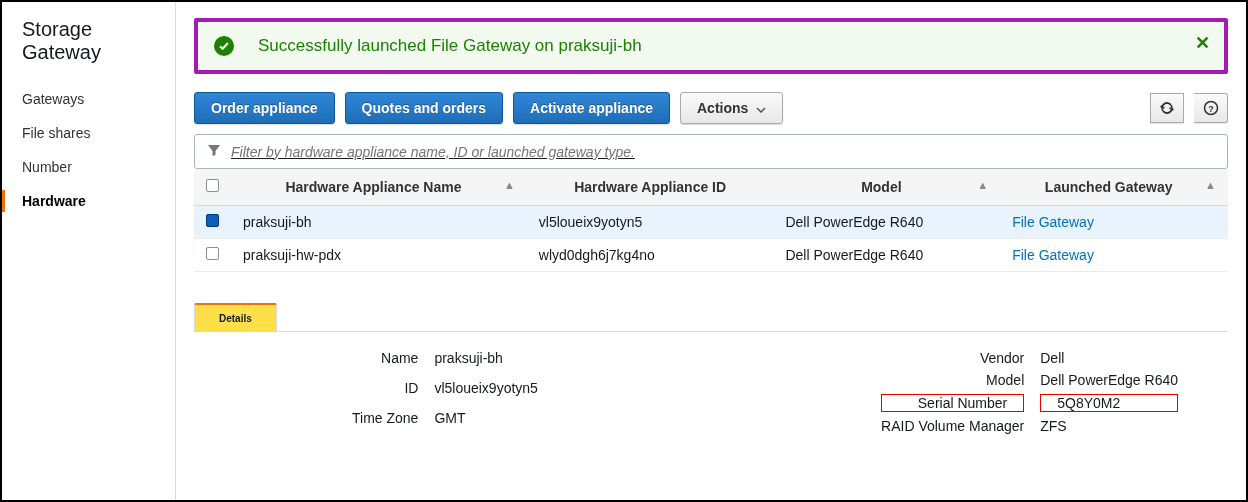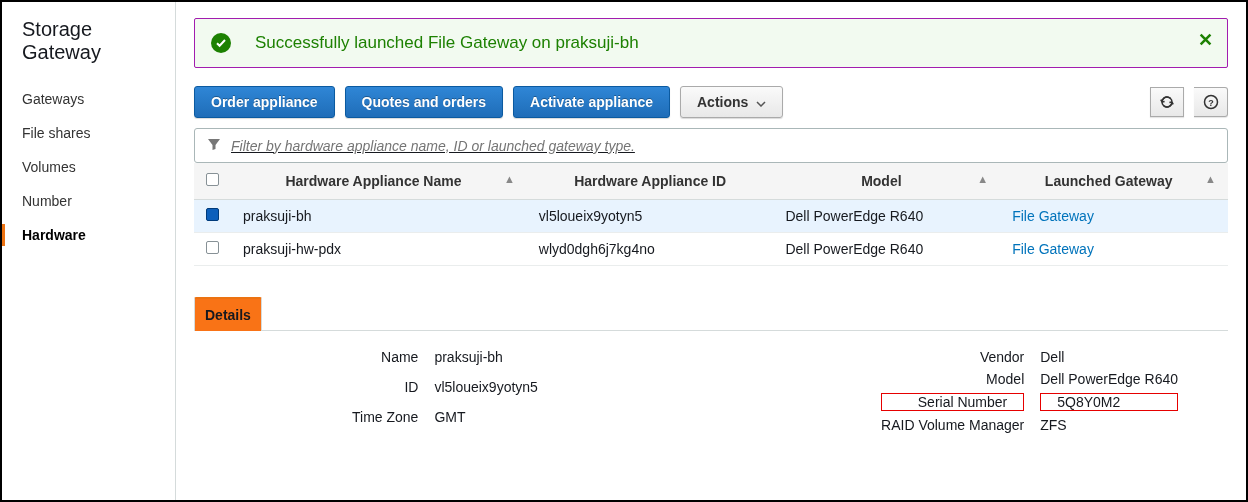--- a/index.html
+++ b/index.html
@@ -4,21 +4,21 @@
 <style>
 * { box-sizing: border-box; margin: 0; padding: 0; }
 body { font-family: "Helvetica Neue", Arial, sans-serif; font-size: 14px; color: #16191f; background: #fff; width: 1248px; height: 502px; overflow: hidden; border: 2px solid #000; }
 .layout { display: flex; height: 100%; }
 .sidebar { width: 174px; border-right: 1px solid #d5dbdb; padding-top: 16px; }
 .sidebar h2 { font-size: 20px; font-weight: 400; padding: 0 20px 18px 20px; }
 .sidebar-item { padding: 9px 20px; font-size: 14px; color: #333; cursor: pointer; position: relative; }
 .sidebar-item.active { font-weight: 700; color: #000; }
 .sidebar-item.active::before { content: ""; position: absolute; left: 0; top: 6px; bottom: 6px; width: 3px; background: #ec7211; }
 .main { flex: 1; padding: 16px 18px; overflow: auto; display: flex; flex-direction: column; }
-.alert { border: 1px solid #a21caf; background: #f2faf0; border-radius: 2px; padding: 14px 16px; display: flex; align-items: center; position: relative; margin-bottom: 18px; }
+.alert { border: 4px solid #a21caf; background: #f2faf0; border-radius: 2px; padding: 14px 16px; display: flex; align-items: center; position: relative; margin-bottom: 18px; }
 .alert-icon { width: 20px; height: 20px; border-radius: 50%; background: #1d8102; display: flex; align-items: center; justify-content: center; color: #fff; font-size: 12px; margin-right: 24px; }
 .alert-msg { color: #1d8102; font-size: 17px; font-weight: 500; }
 .alert-close { position: absolute; right: 14px; top: 10px; cursor: pointer; font-weight: 700; color: #1d8102; font-size: 18px; }
 .toolbar { display: flex; gap: 10px; align-items: center; margin-bottom: 10px; }
 .btn { height: 32px; padding: 0 16px; border-radius: 3px; font-size: 14px; font-weight: 700; cursor: pointer; display: inline-flex; align-items: center; box-shadow: 0 1px 1px rgba(0,0,0,0.15); }
 .btn-primary { background: linear-gradient(#2f86d6,#1f6db8); color: #fff; border: 1px solid #0b5aa0; text-shadow: 0 -1px 0 rgba(0,0,0,0.3); }
 .btn-default { background: linear-gradient(#fafafa,#e8e8e8); border: 1px solid #aaa; color: #333; }
 .btn-default .caret { margin-left: 8px; }
 .spacer { flex: 1; }
 .icon-btn { width: 34px; height: 30px; border: 1px solid #aaa; background: linear-gradient(#fafafa,#e8e8e8); display: inline-flex; align-items: center; justify-content: center; cursor: pointer; box-shadow: 0 1px 1px rgba(0,0,0,0.1); }
@@ -30,38 +30,37 @@
 table.data { width: 100%; border-collapse: collapse; margin-top: 0; }
 table.data th { text-align: center; padding: 10px 12px; border-bottom: 1px solid #d5dbdb; background: #f5f5f5; font-weight: 700; color: #333; font-size: 14px; white-space: nowrap; }
 table.data th .sort { float: right; color: #888; font-size: 11px; }
 table.data td { padding: 8px 12px; border-bottom: 1px solid #eaeded; font-size: 14px; }
 table.data tr.selected td { background: #e8f3fe; }
 .cb { width: 13px; height: 13px; border: 1px solid #879196; border-radius: 2px; background: #fff; display: inline-block; }
 .cb.checkedsq { background:#0d5fbb; border-color:#003a7a; position:relative;}
 .cb.checkedsq::after{ content:""; position:absolute; inset:2px; background:#fff; display:none;}
 a.lnk { color: #0073bb; text-decoration: none; }
 .tabs { display: flex; border-bottom: 1px solid #d5dbdb; margin-top: 30px; }
-.tab { border: 1px solid #d5dbdb; border-bottom: none; border-top: 2px solid #ec7211; background: #f97316; padding: 8px 10px; font-weight: 700; font-size: 14px; position: relative; top: 1px; border-radius: 2px 2px 0 0; }
+.tab { border: 1px solid #d5dbdb; border-bottom: none; border-top: 2px solid #ec7211; background: #fde047; padding: 8px 24px; font-weight: 700; font-size: 10px; position: relative; top: 1px; border-radius: 2px 2px 0 0; }
 .details { display: flex; padding: 18px 10px; gap: 60px; }
 .details-col { display: grid; grid-template-columns: auto auto; gap: 6px 16px; }
 .details-col .lbl { text-align: right; font-weight: 400; white-space: nowrap; margin-left: 28px; }
 .details-col .val { text-align: left; }
 .hl { border: 1.5px solid #e60000; padding: 0 16px; }
 .caret-svg { width: 10px; height: 6px; }
 th.checkbox-col, td.checkbox-col { width: 36px; text-align: center; }
 </style>
 </head>
 <body>
 
 <div class="layout">
   <nav class="sidebar">
     <h2>Storage Gateway</h2>
     <div class="sidebar-item">Gateways</div>
     <div class="sidebar-item">File shares</div>
-    <div class="sidebar-item">Volumes</div>
     <div class="sidebar-item">Number</div>
     <div class="sidebar-item active">Hardware</div>
   </nav>
 
   <main class="main">
     <div class="alert">
       <span class="alert-icon">
         <svg width="12" height="12" viewBox="0 0 12 12">
             <path d="M2 6.2 L4.6 8.8 L10 3" stroke="#fff" stroke-width="2" fill="none"></path>
           </svg>

